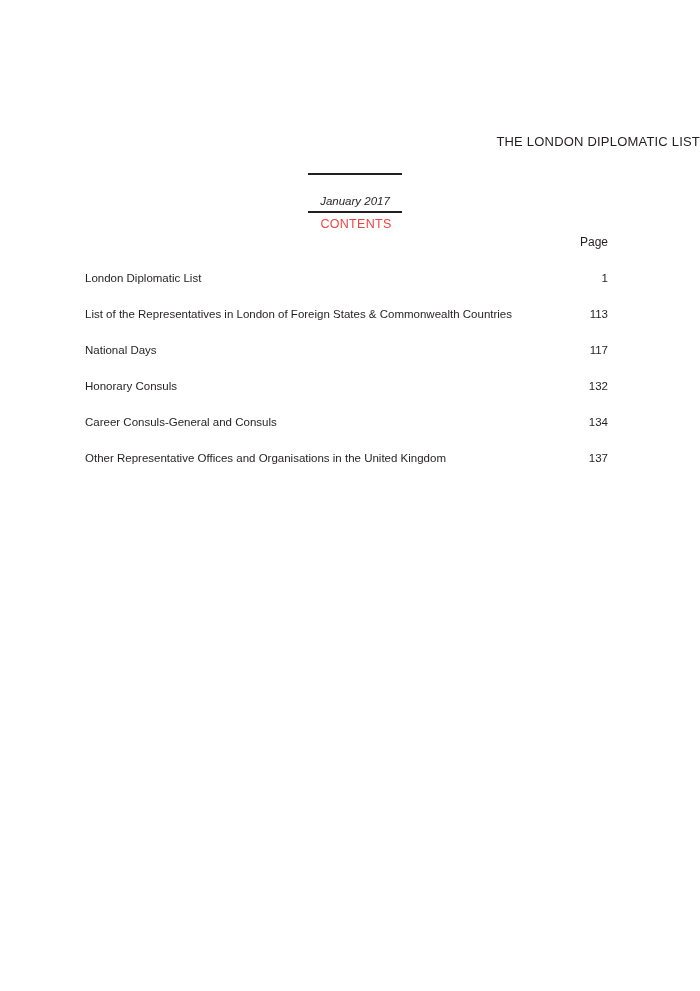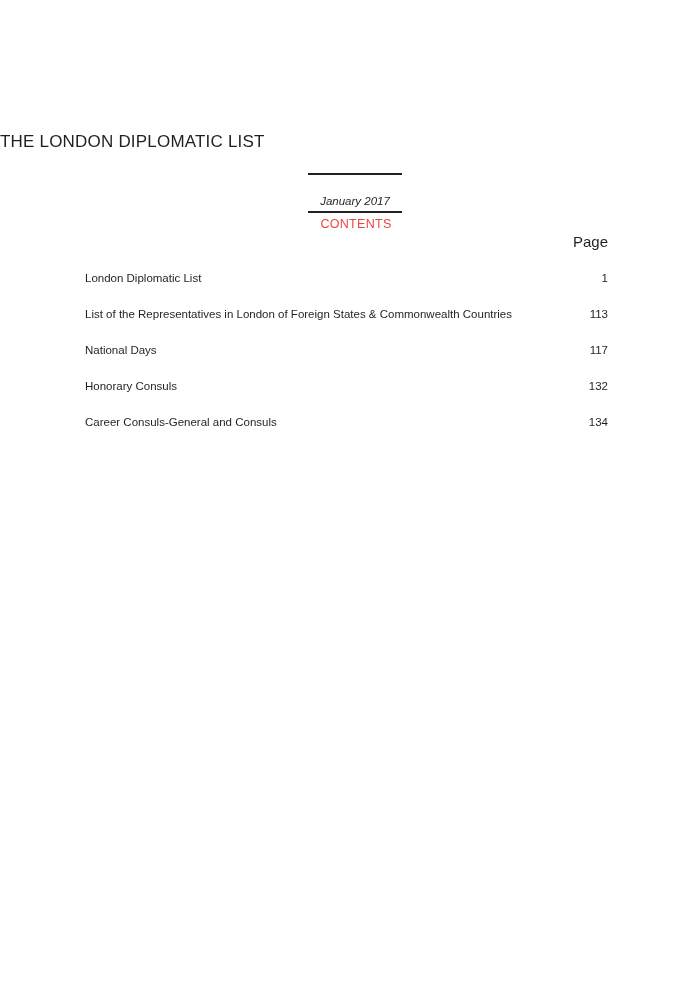--- a/index.html
+++ b/index.html
@@ -21,22 +21,22 @@
     background: #ffffff;
     overflow: hidden;
   }
 
   
   .doc-title {
     position: absolute;
     top: 130px;
     left: 0;
     width: 700px;
-    text-align: left;
-    font-size: 17px;
+    text-align: right;
+    font-size: 13px;
     font-weight: 400;
     letter-spacing: 0.2px;
     line-height: 24px;
     color: #231f20;
     white-space: nowrap;
   }
 
   
   .date-block {
     position: absolute;
@@ -75,21 +75,21 @@
     white-space: nowrap;
   }
 
   
   .page-col-label {
     position: absolute;
     top: 234px;
     left: 408px;
     width: 200px;
     text-align: right;
-    font-size: 15px;
+    font-size: 12px;
     font-weight: 400;
     line-height: 16px;
     color: #231f20;
     white-space: nowrap;
   }
 
   
   .toc {
     position: absolute;
     top: 270px;
@@ -154,15 +154,19 @@
         <span class="toc-entry-page">117</span>
       </div>
       <div class="toc-row">
         <span class="toc-entry-title">Honorary Consuls</span>
         <span class="toc-entry-page">132</span>
       </div>
       <div class="toc-row">
         <span class="toc-entry-title">Career Consuls-General and Consuls</span>
         <span class="toc-entry-page">134</span>
       </div>
+      <div class="toc-row">
+        <span class="toc-entry-title">Other Representative Offices and Organisations in the United Kingdom</span>
+        <span class="toc-entry-page">137</span>
+      </div>
     </div>
 
 </div>
 
 </body></html>

